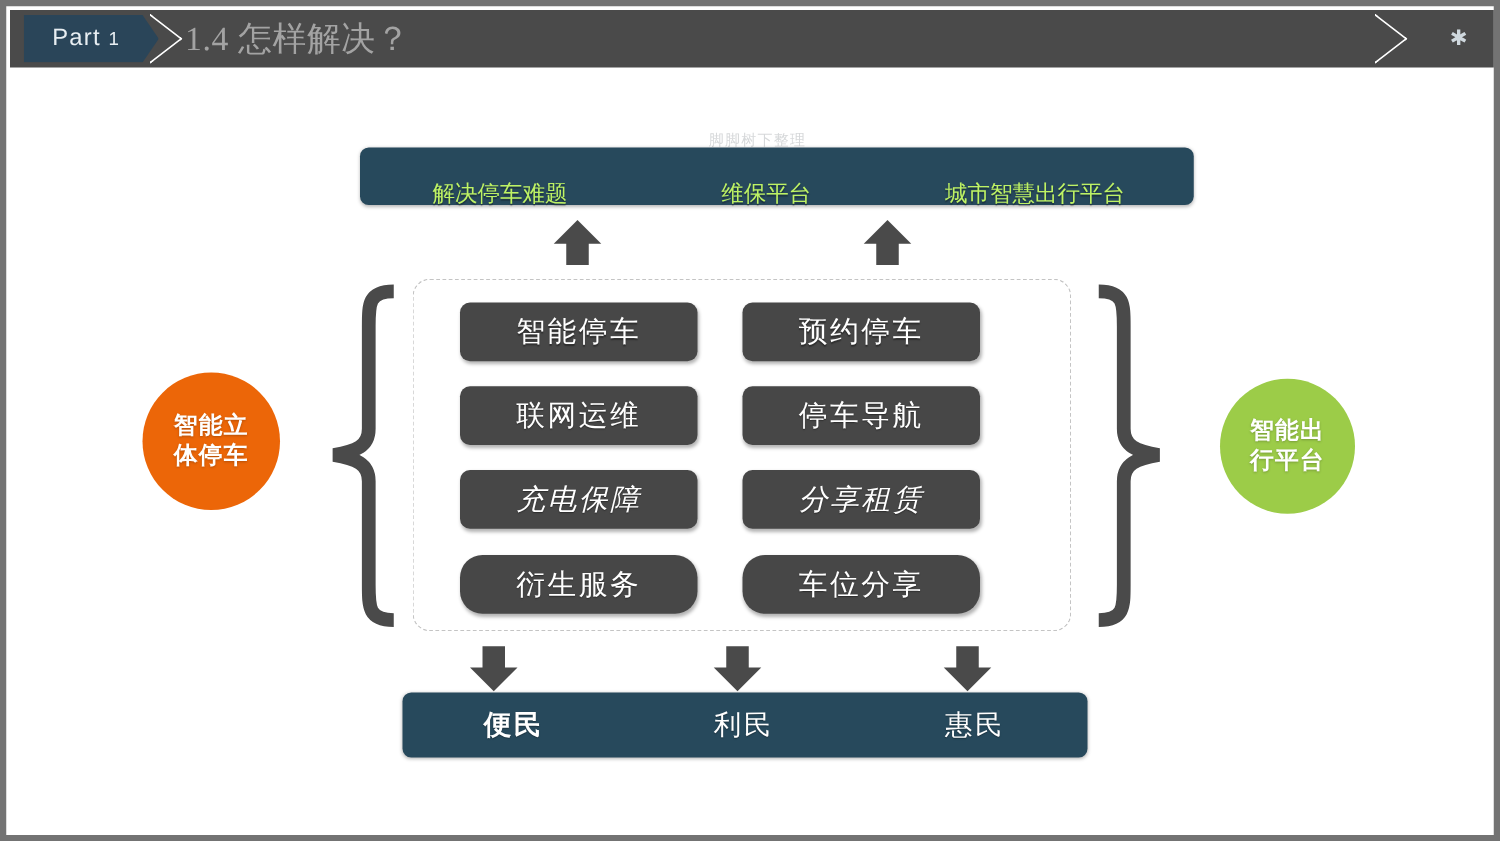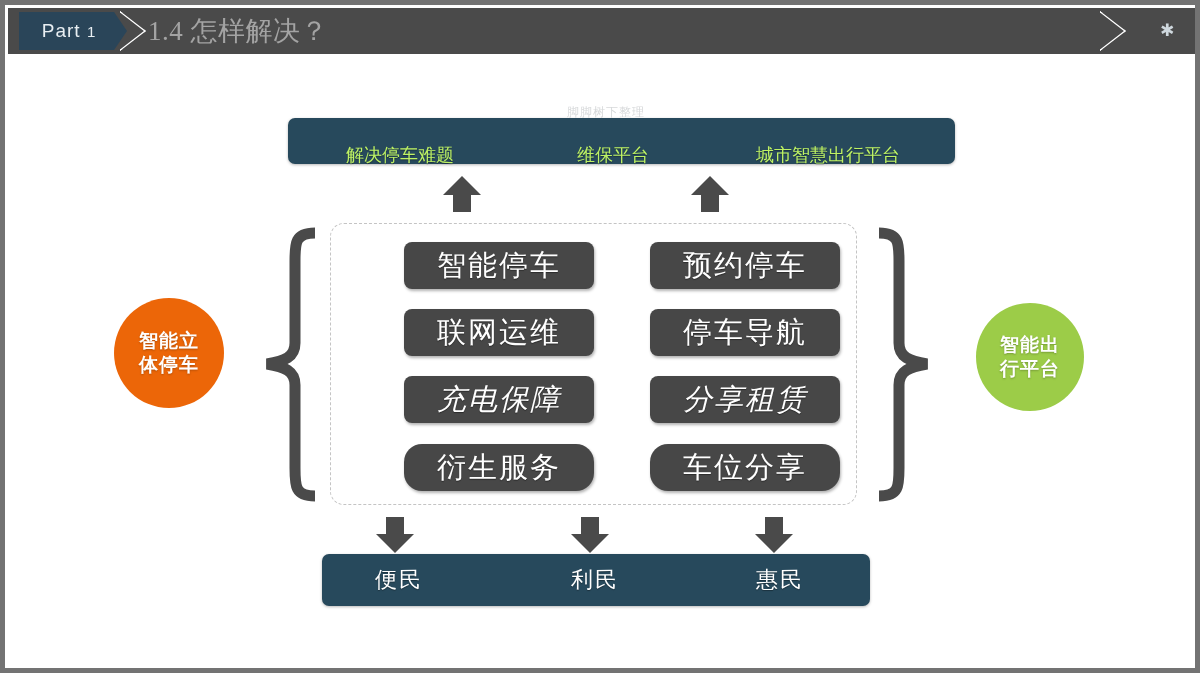--- a/index.html
+++ b/index.html
@@ -165,29 +165,28 @@
   .feature-box {
     position: absolute;
     width: 190px;
     height: 47px;
     background: #474747;
     border-radius: 8px;
     display: flex;
     align-items: center;
     justify-content: center;
     color: #ffffff;
-    font-size: 29px;
+    font-size: 23px;
     letter-spacing: 2px;
     white-space: nowrap;
     box-shadow: 1px 2px 3px rgba(0,0,0,0.30);
     text-shadow: 0 1px 1px rgba(0,0,0,0.4);
-    margin-left: 36px;
   }
   .col-left  { left: 363px; }
-  .col-right { left: 609px; }
+  .col-right { left: 589px; }
   .row-0 { top: 237px; }
   .row-1 { top: 304px; }
   .row-2 { top: 371px; font-style: italic; }
   .row-3 { top: 439px; border-radius: 18px; }
 
   
   .brace {
     position: absolute;
     top: 222px;
     width: 58px;
@@ -255,21 +254,21 @@
     height: 52px;
     display: flex;
     align-items: center;
     justify-content: center;
     color: #ffffff;
     font-size: 22px;
     letter-spacing: 2px;
     white-space: nowrap;
     text-shadow: 0 1px 1px rgba(0,0,0,0.35);
   }
-  #bot-item-0 { left: 32px;  width: 90px; }
+  #bot-item-0 { left: 44px;  width: 90px; font-weight: bold; }
   #bot-item-1 { left: 228px; width: 90px; }
   #bot-item-2 { left: 413px; width: 90px; }
 </style>
 </head>
 <body>
 
 <div id="slide">
 
   <div id="header">
 

